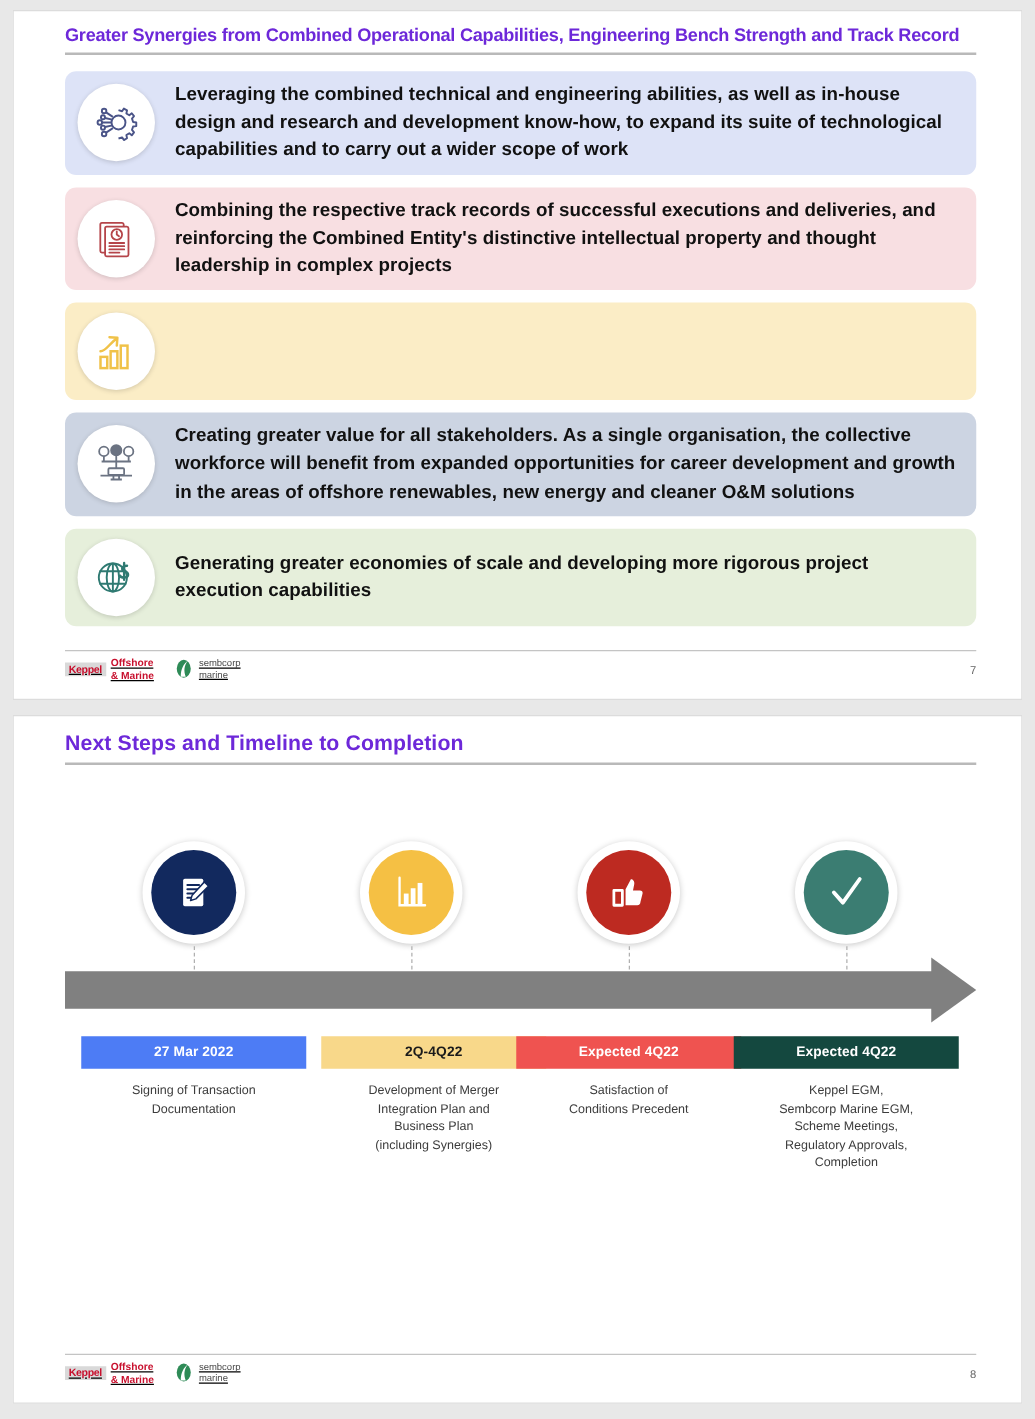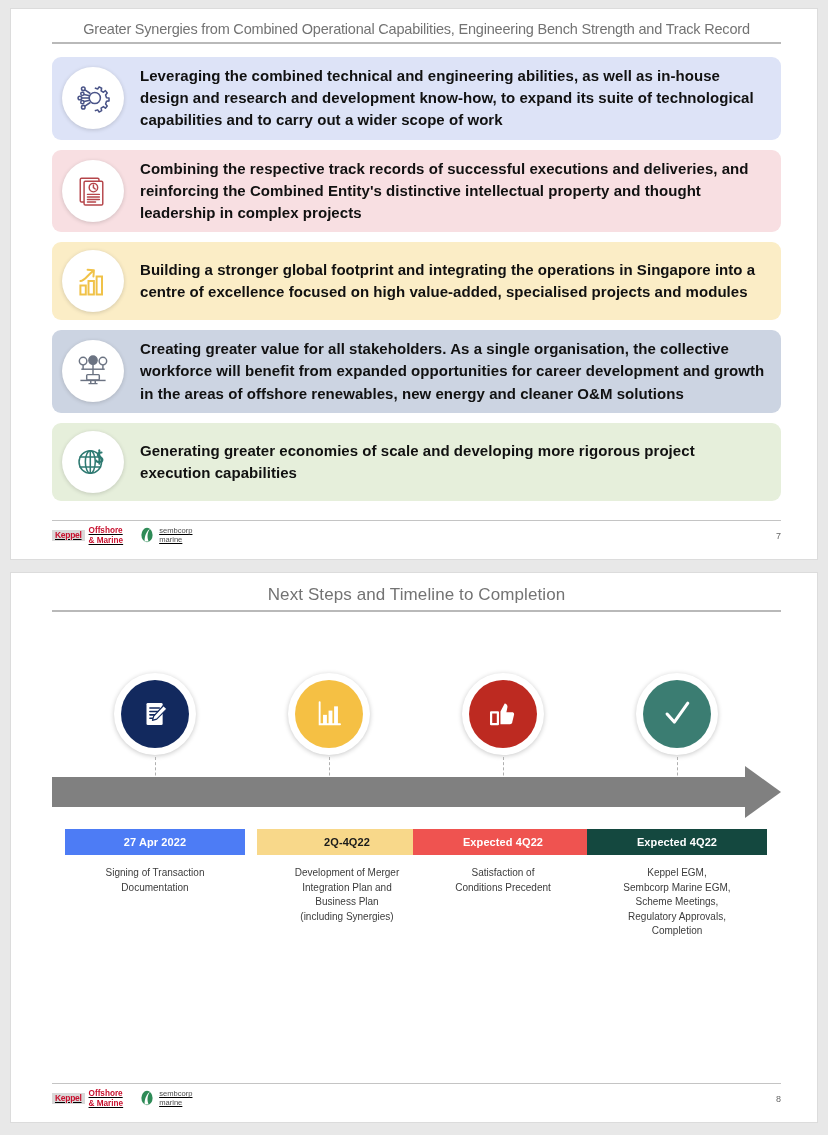--- a/index.html
+++ b/index.html
@@ -28,25 +28,24 @@
 
   
   .slide-title-wrap {
     position: absolute;
     left: 41px;
     right: 36px;
     top: 12px;
   }
   .slide-title {
     font-size: 14.5px;
-    font-weight: normal;
-    color: #737373;
+    font-weight: bold;
+    color: #6d28d9;
     letter-spacing: -0.2px;
     white-space: nowrap;
-    text-align: center;
   }
   .slide-2 .slide-title { font-size: 17px; letter-spacing: 0.1px; }
   .title-rule {
     margin-top: 5px;
     height: 2px;
     background: #b9b9b9;
   }
 
   
   .rows {
@@ -256,21 +255,20 @@
       <div class="row" style="background:#fbedc6">
         <div class="row-icon">
           <svg width="36" height="36" viewBox="0 0 40 40" fill="none" stroke="#f0c248" stroke-width="2.2">
             <path d="M6 20 C11 20 14 13 20 9" stroke-linecap="round"></path>
             <path d="M14 7.5 L21 8 L20.5 15" stroke-linecap="round" stroke-linejoin="round"></path>
             <rect x="6" y="25" width="6" height="10"></rect>
             <rect x="15" y="20" width="6" height="15"></rect>
             <rect x="24" y="15" width="6" height="20"></rect>
           </svg>
         </div>
-        <div class="row-text">Building a stronger global footprint and integrating the operations in Singapore into a centre of excellence focused on high value-added, specialised projects and modules</div>
       </div>
 
       <div class="row" style="background:#ccd4e2">
         <div class="row-icon">
           <svg width="36" height="36" viewBox="0 0 40 40" fill="none" stroke="#6b7382" stroke-width="1.6">
             <circle cx="9" cy="9" r="4.2"></circle>
             <circle cx="20" cy="8" r="4.6" fill="#6b7382"></circle>
             <circle cx="31" cy="9" r="4.2"></circle>
             <path d="M9 13.2 V18 M20 12.6 V18 M31 13.2 V18"></path>
             <path d="M7 18 H33"></path>
@@ -389,21 +387,21 @@
       </div>
 
       <div class="tl-arrow">
         <div class="arrow-body"></div>
         <div class="arrow-head"></div>
       </div>
 
       <div class="tl-labels">
 
         <div class="tl-lcol" style="left:13px;">
-          <span class="tl-chip" style="background:#4d7cf5;color:#ffffff">27 Apr 2022</span>
+          <span class="tl-chip" style="background:#4d7cf5;color:#ffffff">27 Mar 2022</span>
           <div class="tl-desc" style="white-space:pre-line">Signing of Transaction
 Documentation</div>
         </div>
 
         <div class="tl-lcol" style="left:205px;">
           <span class="tl-chip dark-text" style="background:#f8d88a">2Q-4Q22</span>
           <div class="tl-desc" style="white-space:pre-line">Development of Merger
 Integration Plan and
 Business Plan
 (including Synergies)</div>

